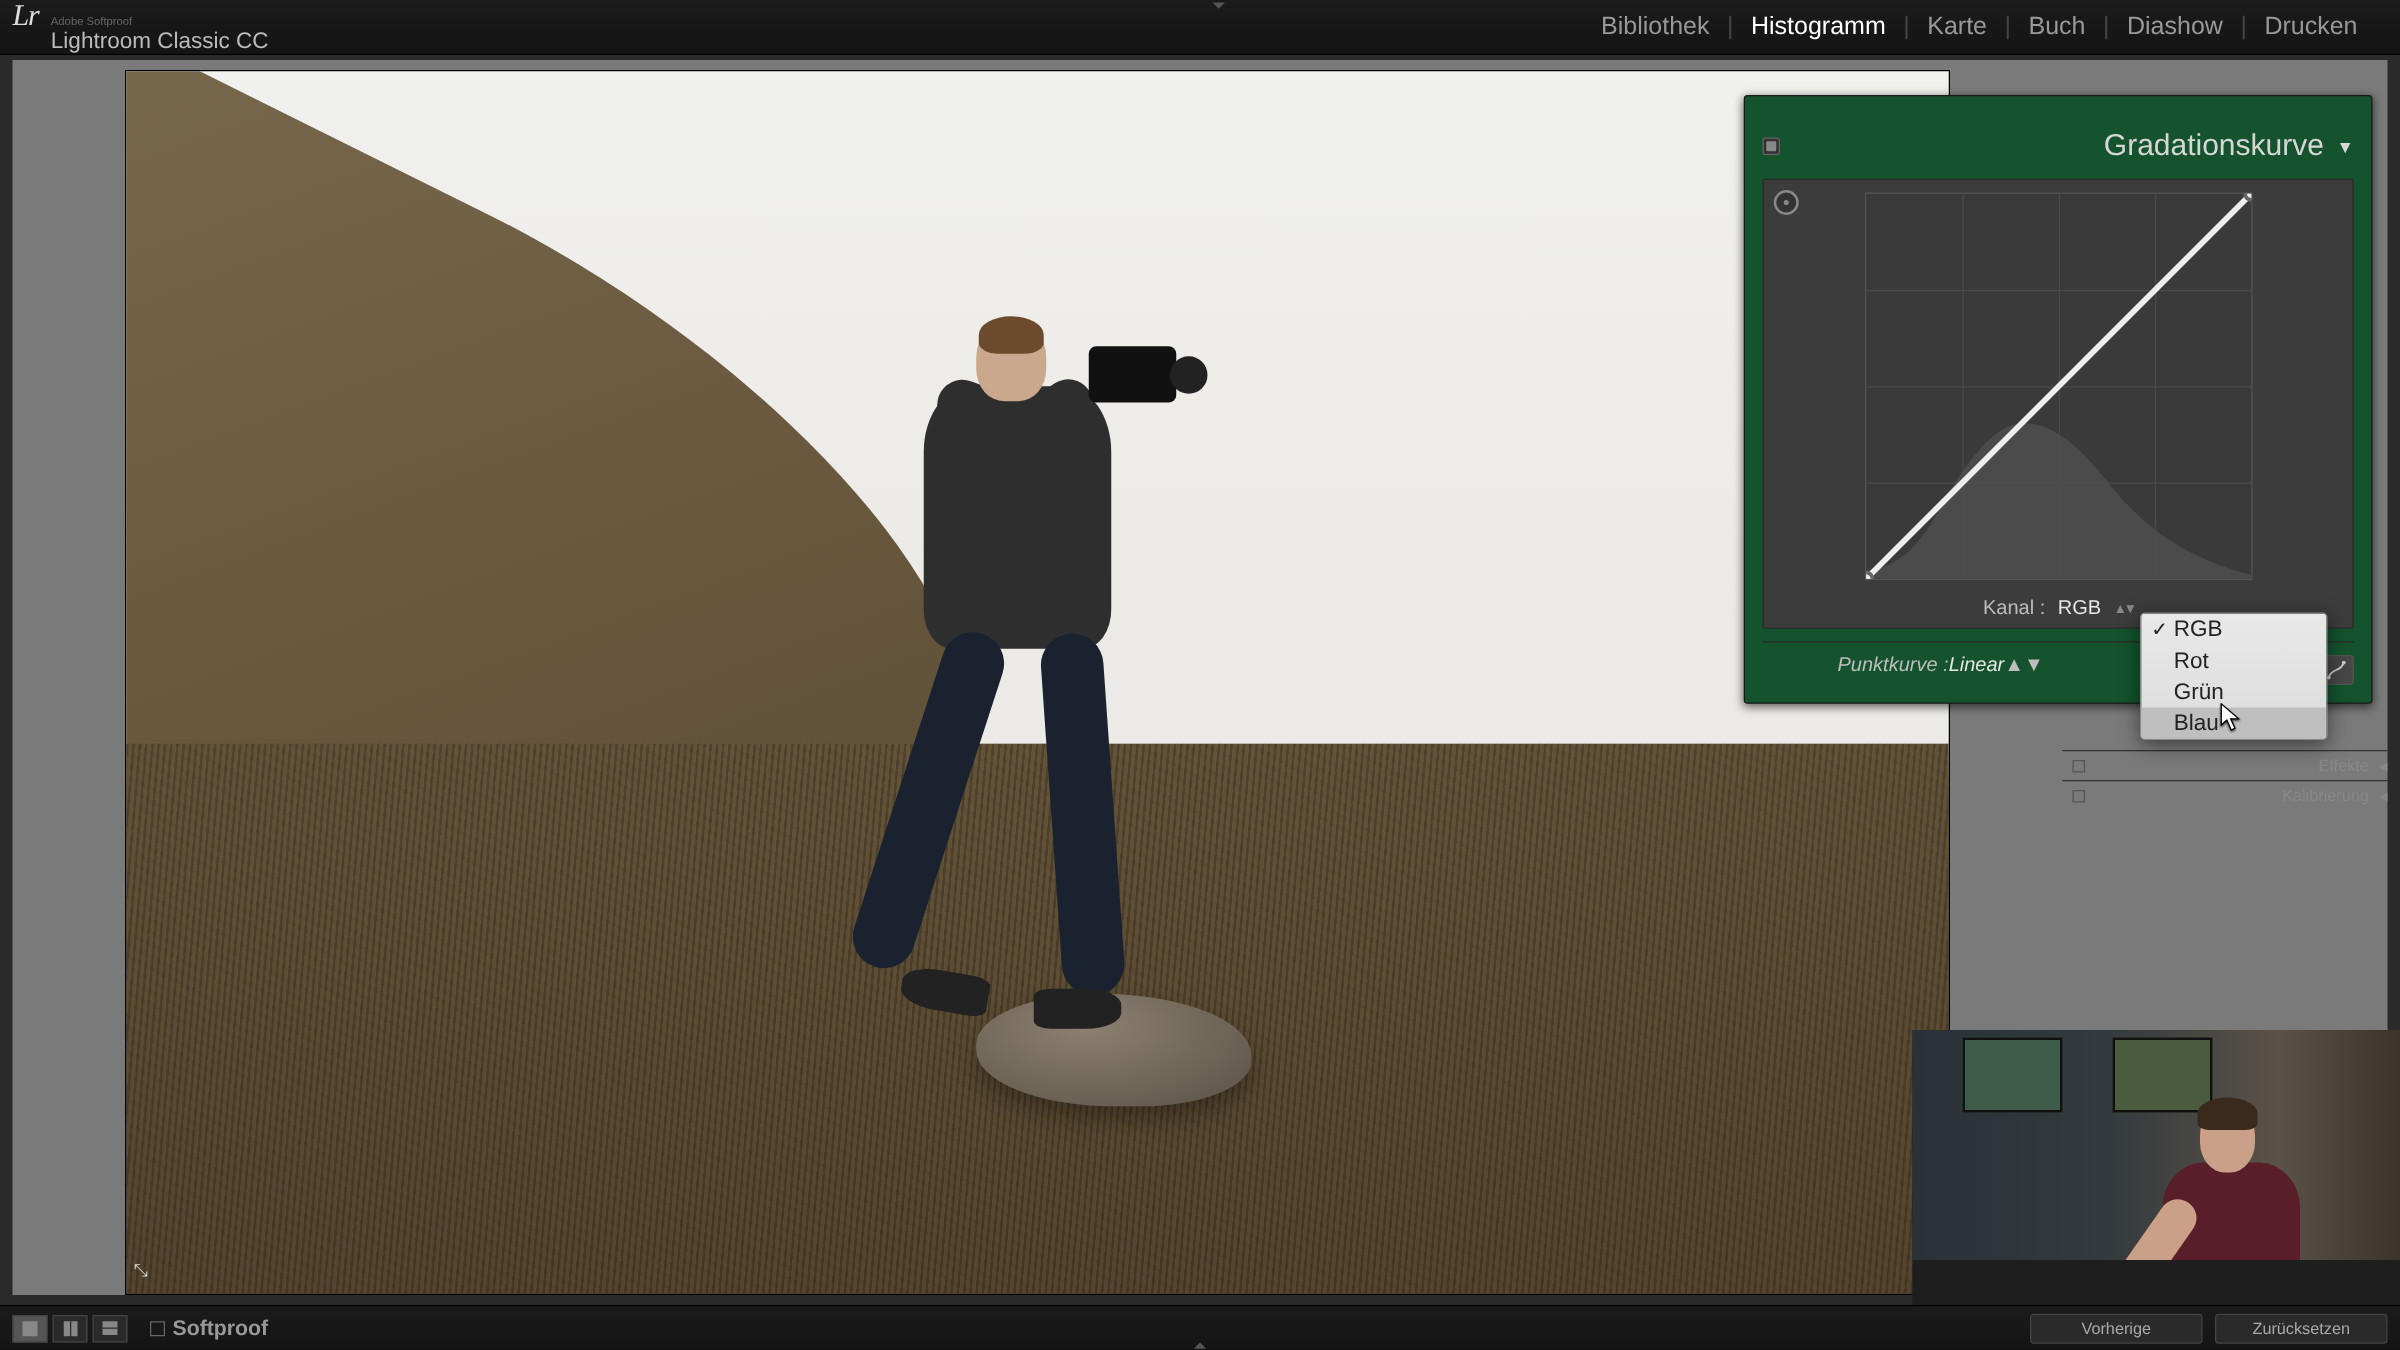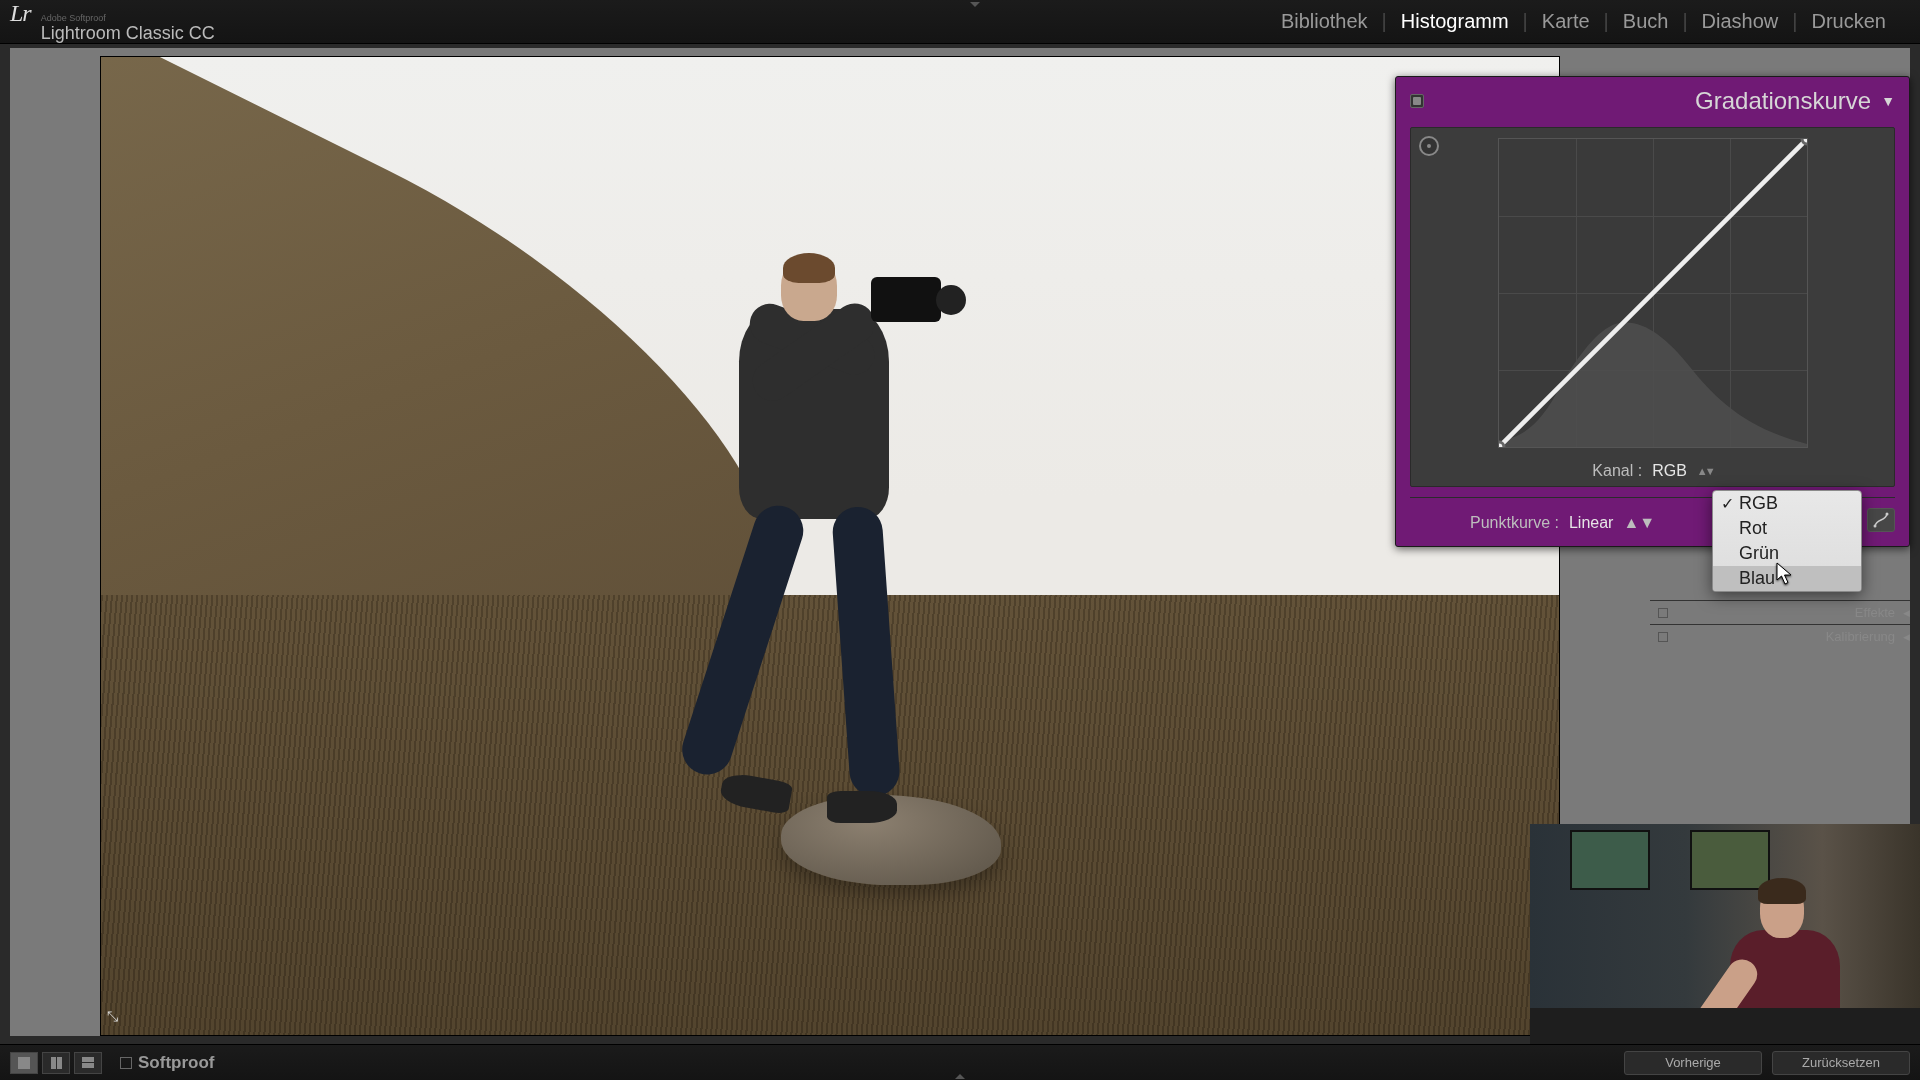--- a/index.html
+++ b/index.html
@@ -43,21 +43,21 @@
   .p-lens { position:absolute; left:245px; top:28px; width:30px; height:30px; background:#222; border-radius:50%; }
   .p-legs { position:absolute; left:70px; top:250px; width:120px; height:300px; }
   .p-leg-l { position:absolute; left:0; top:0; width:50px; height:280px; background:#1a2230; border-radius:25px; transform:rotate(18deg); transform-origin:top center;}
   .p-leg-r { position:absolute; left:70px; top:0; width:50px; height:290px; background:#1a2230; border-radius:25px; transform:rotate(-4deg); transform-origin:top center;}
   .p-shoe-l { position:absolute; left:-40px; top:270px; width:70px; height:32px; background:#222; border-radius:40% 20% 20% 40%; transform:rotate(10deg);}
   .p-shoe-r { position:absolute; left:66px; top:284px; width:70px; height:32px; background:#222; border-radius:20% 40% 40% 20%;}
   .arrow-indicator { position:absolute; left:6px; bottom:10px; color:#ddd; font-size:14px;}
 
   
   .right-panel-outer { position:absolute; right: 10px; top: 70px; width: 515px; bottom: 44px; }
-  .panel { position:absolute; left: 0; top: 6px; right: 0; background: #701a75; border: 1px solid #1a1a1a; border-radius: 3px; padding: 0 0 14px 0; box-shadow: 0 2px 8px rgba(0,0,0,0.6); }
+  .panel { position:absolute; left: 0; top: 6px; right: 12px; background: #14532d; border: 1px solid #1a1a1a; border-radius: 3px; padding: 16px 0 14px 0; box-shadow: 0 2px 8px rgba(0,0,0,0.6); }
   .panel-header { display:flex; align-items:center; justify-content:flex-end; padding: 10px 14px 4px 14px; gap: 10px; }
   .panel-switch { width:14px; height:14px; border:1px solid #666; border-radius:2px; margin-right:auto; background:#333; position:relative;}
   .panel-switch::after{content:'';position:absolute;left:2px;top:2px;width:8px;height:8px;background:#888;border-radius:1px;}
   .panel-title { font-size: 24px; font-weight: 400; color: #d6d6d6; }
   .panel-tri { font-size: 14px; color:#d6d6d6; }
 
   .curve-area { position: relative; margin: 8px 14px 0 14px; background: #3c3c3c; padding: 10px 10px 6px 10px; border: 1px solid #2a2a2a; border-radius: 2px; }
   .target-tool { position:absolute; left:8px; top:8px; width:20px; height:20px; border:2px solid #888; border-radius:50%; background:#333;}
   .target-tool::after{content:'';position:absolute;left:6px;top:6px;width:4px;height:4px;background:#888;border-radius:50%;}
 
@@ -68,21 +68,21 @@
   .curve-svg { position:absolute; inset:0; width:100%; height:100%; }
   .curve-hist { fill:#4e4e4e; opacity:0.9; }
   .curve-line { stroke:#eee; stroke-width:1.5; fill:none; }
   .curve-pt { fill:#eee; stroke:#666; stroke-width:1; }
 
   .row { display:flex; align-items:center; justify-content:center; margin-top: 14px; font-size:16px; color:#bdbdbd; gap:10px; position:relative;}
   .row .label { text-align:left; }
   .row .val { color:#e6e6e6; }
   .row .updown { color:#888; font-size:11px; letter-spacing:-3px;}
   .row-divider { height:1px; background:#2b2b2b; margin: 10px 14px 0 14px; }
-  .row2 { display:flex; align-items:flex-end; padding: 10px 14px 0 14px; font-size:16px; color:#bdbdbd; gap:10px;}
+  .row2 { display:flex; align-items:flex-start; padding: 10px 14px 0 14px; font-size:16px; color:#bdbdbd; font-style:italic;}
   .row2 .label { text-align:right; margin-left: 60px;}
   .row2 .val { color:#e6e6e6; }
   .edit-toggle { margin-left:auto; width:28px; height:24px; border:1px solid #555; background:#474747; border-radius:3px; display:flex; align-items:center; justify-content:center;}
   .edit-toggle svg { width:16px; height:16px; }
 
   
   .dropdown { position:absolute; width: 150px; background: linear-gradient(#e8e8e8,#dcdcdc); border: 1px solid #8a8a8a; border-radius: 4px; box-shadow: 0 4px 16px rgba(0,0,0,0.5); overflow:hidden; z-index: 500; }
   .dropdown .item { display:flex; align-items:center; padding: 2px 10px 2px 26px; font-size: 18px; color:#222; position:relative; cursor:pointer;}
   .dropdown .item.checked::before { content:'✓'; position:absolute; left:8px; font-size:16px; }
   .dropdown .item.hover { background: #bfbfbf; }

